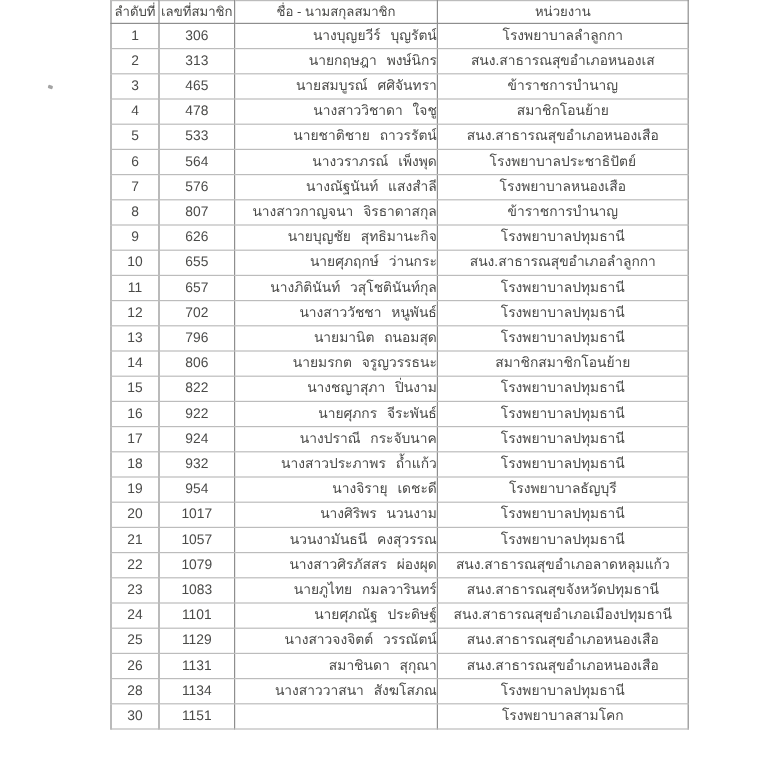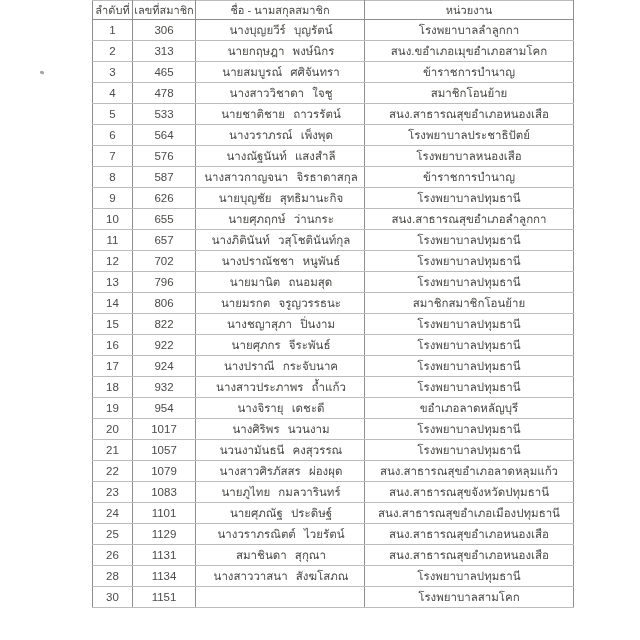--- a/index.html
+++ b/index.html
@@ -62,21 +62,21 @@
     vertical-align: middle;
     font-size: 11px;
     border-bottom: 1px solid var(--line_v);
   }
   table.member-table tbody td {
     height: 21px;
     vertical-align: middle;
     text-align: center;
   }
   table.member-table tbody td.c-name {
-    text-align: center;
+    text-align: right;
     padding-left: 2px;
     word-spacing: 5px;
     margin-left: 40px;
   }
 </style>
 </head>
 <body>
 
 <div class="page">
   <div class="speck"></div>
@@ -100,21 +100,21 @@
         <tr>
           <td>1</td>
           <td>306</td>
           <td class="c-name">นางบุญยวีร์  บุญรัตน์</td>
           <td>โรงพยาบาลลำลูกกา</td>
         </tr>
         <tr>
           <td>2</td>
           <td>313</td>
           <td class="c-name">นายกฤษฎา  พงษ์นิกร</td>
-          <td>สนง.ขอำเภอเมุขอำเภอสามโคก</td>
+          <td>สนง.สาธารณสุขอำเภอหนองเส</td>
         </tr>
         <tr>
           <td>3</td>
           <td>465</td>
           <td class="c-name">นายสมบูรณ์  ศศิจันทรา</td>
           <td>ข้าราชการบำนาญ</td>
         </tr>
         <tr>
           <td>4</td>
           <td>478</td>
@@ -134,21 +134,21 @@
           <td>โรงพยาบาลประชาธิปัตย์</td>
         </tr>
         <tr>
           <td>7</td>
           <td>576</td>
           <td class="c-name">นางณัฐนันท์  แสงสำลี</td>
           <td>โรงพยาบาลหนองเสือ</td>
         </tr>
         <tr>
           <td>8</td>
-          <td>587</td>
+          <td>807</td>
           <td class="c-name">นางสาวกาญจนา  จิรธาดาสกุล</td>
           <td>ข้าราชการบำนาญ</td>
         </tr>
         <tr>
           <td>9</td>
           <td>626</td>
           <td class="c-name">นายบุญชัย  สุทธิมานะกิจ</td>
           <td>โรงพยาบาลปทุมธานี</td>
         </tr>
         <tr>
@@ -159,21 +159,21 @@
         </tr>
         <tr>
           <td>11</td>
           <td>657</td>
           <td class="c-name">นางภิตินันท์  วสุโชตินันท์กุล</td>
           <td>โรงพยาบาลปทุมธานี</td>
         </tr>
         <tr>
           <td>12</td>
           <td>702</td>
-          <td class="c-name">นางปราณัชชา  หนูพันธ์</td>
+          <td class="c-name">นางสาววัชชา  หนูพันธ์</td>
           <td>โรงพยาบาลปทุมธานี</td>
         </tr>
         <tr>
           <td>13</td>
           <td>796</td>
           <td class="c-name">นายมานิต  ถนอมสุด</td>
           <td>โรงพยาบาลปทุมธานี</td>
         </tr>
         <tr>
           <td>14</td>
@@ -202,21 +202,21 @@
         <tr>
           <td>18</td>
           <td>932</td>
           <td class="c-name">นางสาวประภาพร  ถ้ำแก้ว</td>
           <td>โรงพยาบาลปทุมธานี</td>
         </tr>
         <tr>
           <td>19</td>
           <td>954</td>
           <td class="c-name">นางจิรายุ  เดชะดี</td>
-          <td>ขอำเภอลาดหลัญบุรี</td>
+          <td>โรงพยาบาลธัญบุรี</td>
         </tr>
         <tr>
           <td>20</td>
           <td>1017</td>
           <td class="c-name">นางศิริพร  นวนงาม</td>
           <td>โรงพยาบาลปทุมธานี</td>
         </tr>
         <tr>
           <td>21</td>
           <td>1057</td>
@@ -237,21 +237,21 @@
         </tr>
         <tr>
           <td>24</td>
           <td>1101</td>
           <td class="c-name">นายศุภณัฐ  ประดิษฐ์</td>
           <td>สนง.สาธารณสุขอำเภอเมืองปทุมธานี</td>
         </tr>
         <tr>
           <td>25</td>
           <td>1129</td>
-          <td class="c-name">นางวราภรณิตต์  ไวยรัตน์</td>
+          <td class="c-name">นางสาวจงจิตต์  วรรณัตน์</td>
           <td>สนง.สาธารณสุขอำเภอหนองเสือ</td>
         </tr>
         <tr>
           <td>26</td>
           <td>1131</td>
           <td class="c-name">สมาชินดา  สุกุณา</td>
           <td>สนง.สาธารณสุขอำเภอหนองเสือ</td>
         </tr>
         <tr>
           <td>28</td>

